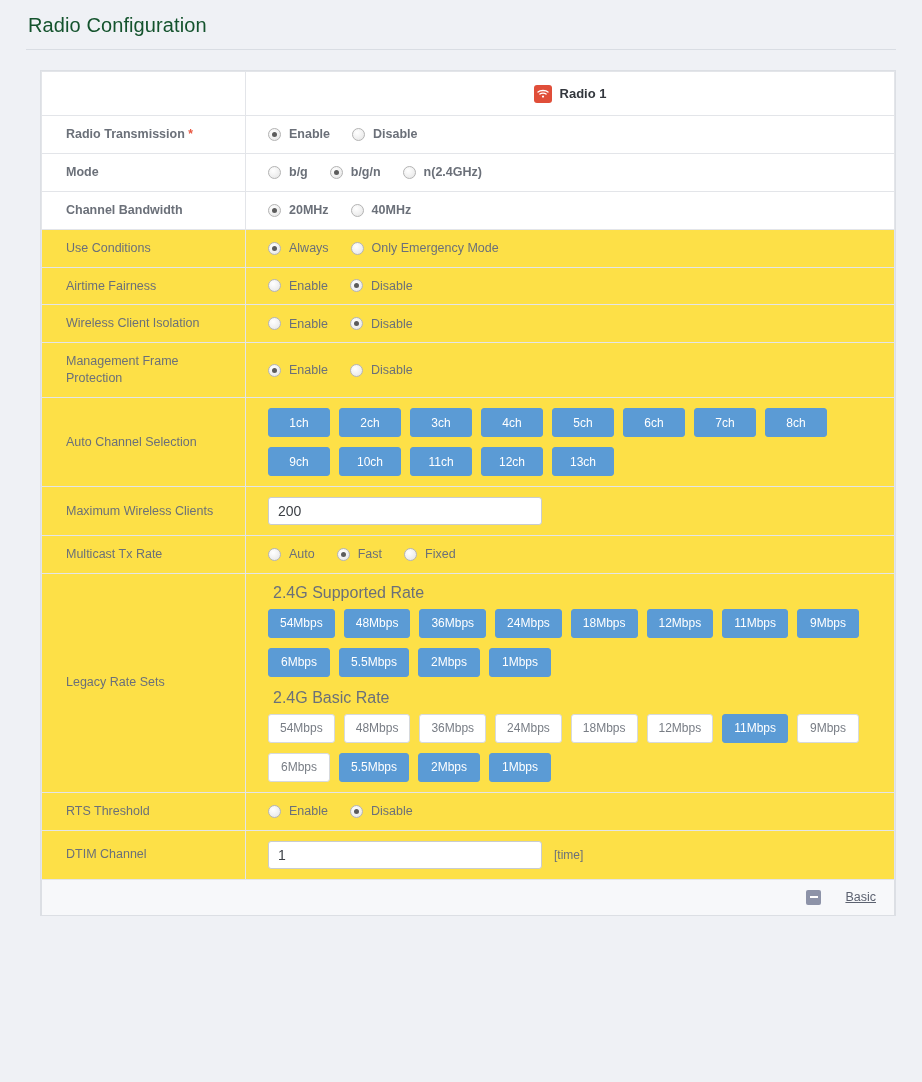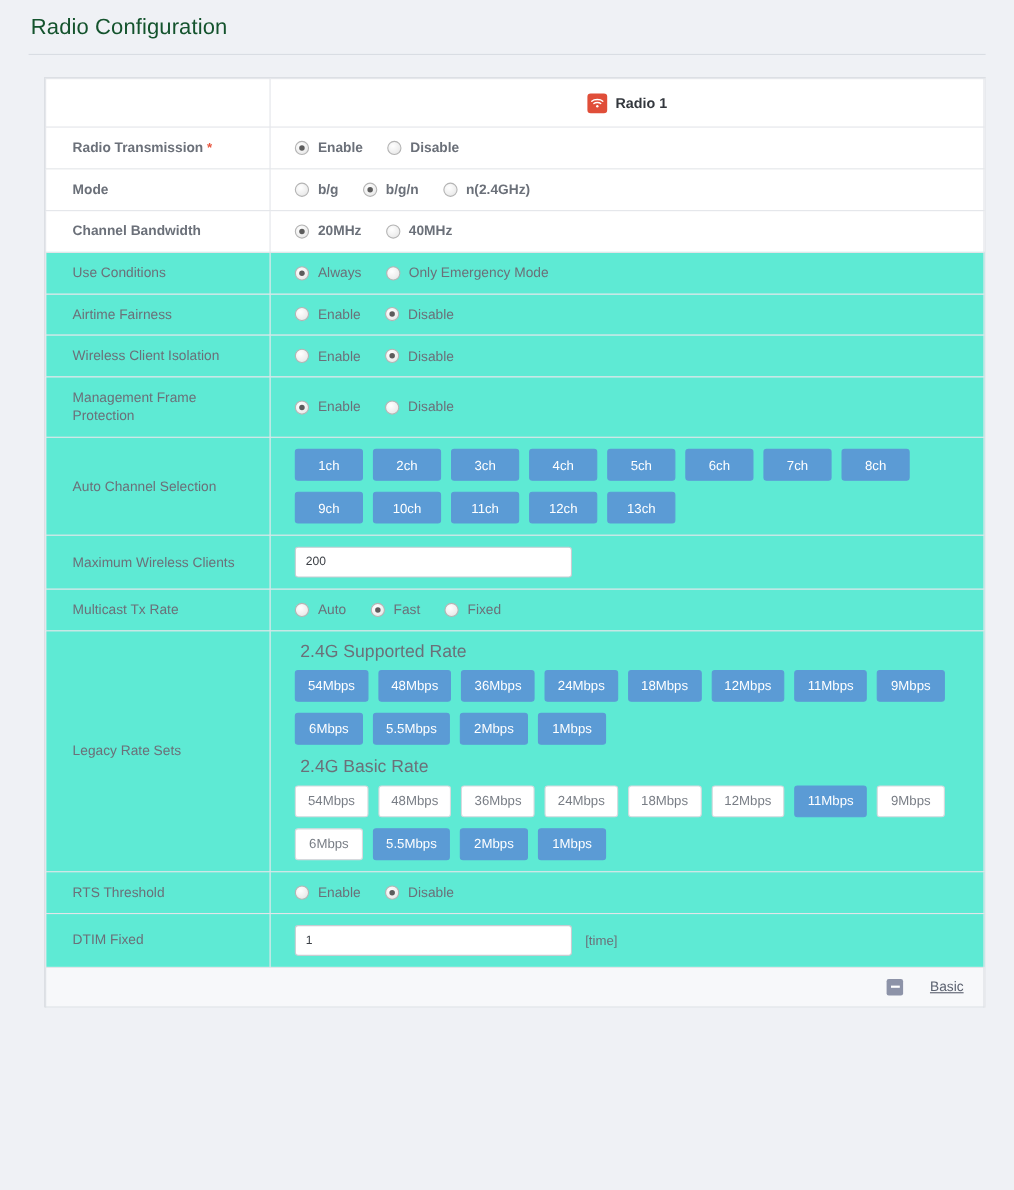--- a/index.html
+++ b/index.html
@@ -69,21 +69,21 @@
     font-size: 12.5px;
     color: #6b7079;
     padding: 10px 14px 10px 24px;
     line-height: 1.35;
   }
   .req { color: #e8563f; font-size: 12px; }
 
   .val { padding: 10px 0 10px 22px; }
 
   tr.white td { background: #ffffff; font-weight: bold; }
-  tr.gray  td { background: #5eead4; }
+  tr.gray  td { background: #fde047; }
 
   
   .radios { display: flex; align-items: center; flex-wrap: wrap; }
   .ropt {
     display: inline-flex; align-items: center;
     margin-right: 22px;
     font-size: 12.5px; color: #6b7079;
     white-space: nowrap;
     cursor: pointer;
   }
@@ -118,26 +118,26 @@
 
   .grp-caption {
     font-size: 16px; color: #6b7079;
     margin: 0 0 7px 5px;
   }
   .grp { margin-bottom: 12px; }
   .grp:last-child { margin-bottom: 0; }
 
   
   .txt {
-    width: 252px; height: 28px;
+    width: 274px; height: 28px;
     border: 1px solid #c8ccd1;
     border-radius: 3px;
     background: #ffffff;
     padding: 0 9px;
-    font-size: 11px;
+    font-size: 14px;
     color: #3b3f45;
     font-family: "Liberation Sans", sans-serif;
     outline: none;
   }
   .inline-unit {
     font-size: 12px; color: #6b7079; margin-left: 12px;
   }
   .row-inline { display: flex; align-items: center; }
 
   
@@ -403,21 +403,21 @@
                   <span>Enable</span>
                 </span>
                 <span class="ropt">
                   <span class="rdot on"></span>
                   <span>Disable</span>
                 </span>
               </div>
             </td>
           </tr>
           <tr class="gray">
-            <td class="lbl"><span>DTIM Fixed</span></td>
+            <td class="lbl"><span>DTIM Channel</span></td>
             <td class="val">
               <div class="row-inline">
                 <input type="text" class="txt" value="1" style="">
                 <span class="inline-unit">[time]</span>
               </div>
             </td>
           </tr>
         </tbody>
     </table>
     <div class="card-footer">

